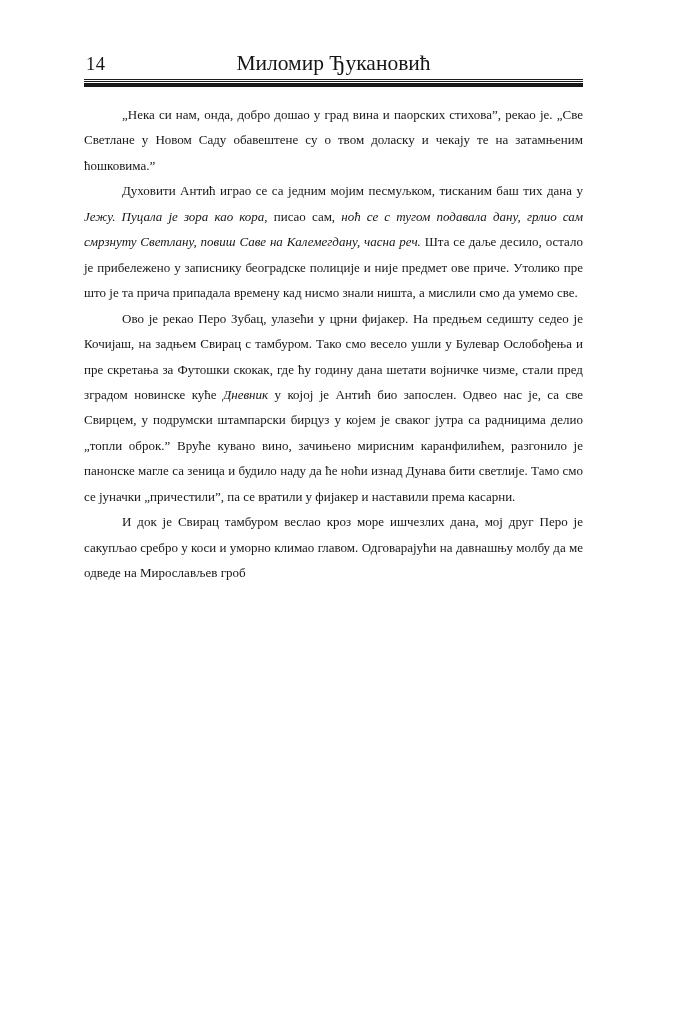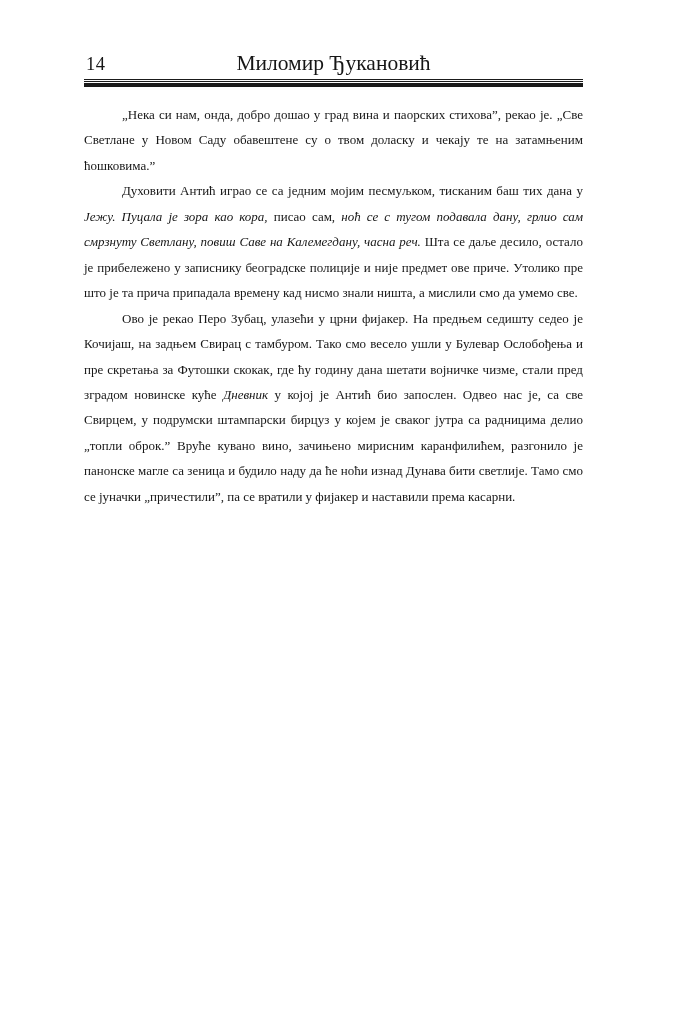--- a/index.html
+++ b/index.html
@@ -79,14 +79,15 @@
 <div class="page">
   <div class="header">
     <span class="page-number">14</span>
     <div class="running-title">Миломир Ђукановић</div>
   </div>
   <div class="header-rule"></div>
   <div class="text-block">
       <p><span>„Нека си нам, онда, добро дошао у град вина и паорских стихова”, рекао је. „Све Светлане у Новом Саду обавештене су о твом доласку и чекају те на затамњеним ћошковима.”</span></p>
       <p><span>Духовити Антић играо се са једним мојим песмуљком, тисканим баш тих дана у </span><span class="italic">Јежу. Пуцала је зора као кора,</span><span> писао сам, </span><span class="italic">ноћ се с тугом подавала дану, грлио сам смрзнуту Светлану, повиш Саве на Калемегдану, часна реч.</span><span> Шта се даље десило, остало је прибележено у записнику београдске полиције и није предмет ове приче. Утолико пре што је та прича припадала времену кад нисмо знали ништа, а мислили смо да умемо све.</span></p>
       <p><span>Ово је рекао Перо Зубац, улазећи у црни фијакер. На предњем седишту седео је Кочијаш, на задњем Свирац с тамбуром. Тако смо весело ушли у Булевар Ослобођења и пре скретања за Футошки скокак, где ћу годину дана шетати војничке чизме, стали пред зградом новинске куће </span><span class="italic">Дневник</span><span> у којој је Антић био запослен. Одвео нас је, са све Свирцем, у подрумски штампарски бирцуз у којем је сваког јутра са радницима делио „топли оброк.” Вруће кувано вино, зачињено мирисним каранфилићем, разгонило је панонске магле са зеница и будило наду да ће ноћи изнад Дунава бити светлије. Тамо смо се јуначки „причестили”, па се вратили у фијакер и наставили према касарни.</span></p>
+      <p><span>И док је Свирац тамбуром веслао кроз море ишчезлих дана, мој друг Перо је сакупљао сребро у коси и уморно климао главом. Одговарајући на давнашњу молбу да ме одведе на Мирослављев гроб</span></p>
     </div>
 </div>
 
 </body></html>

